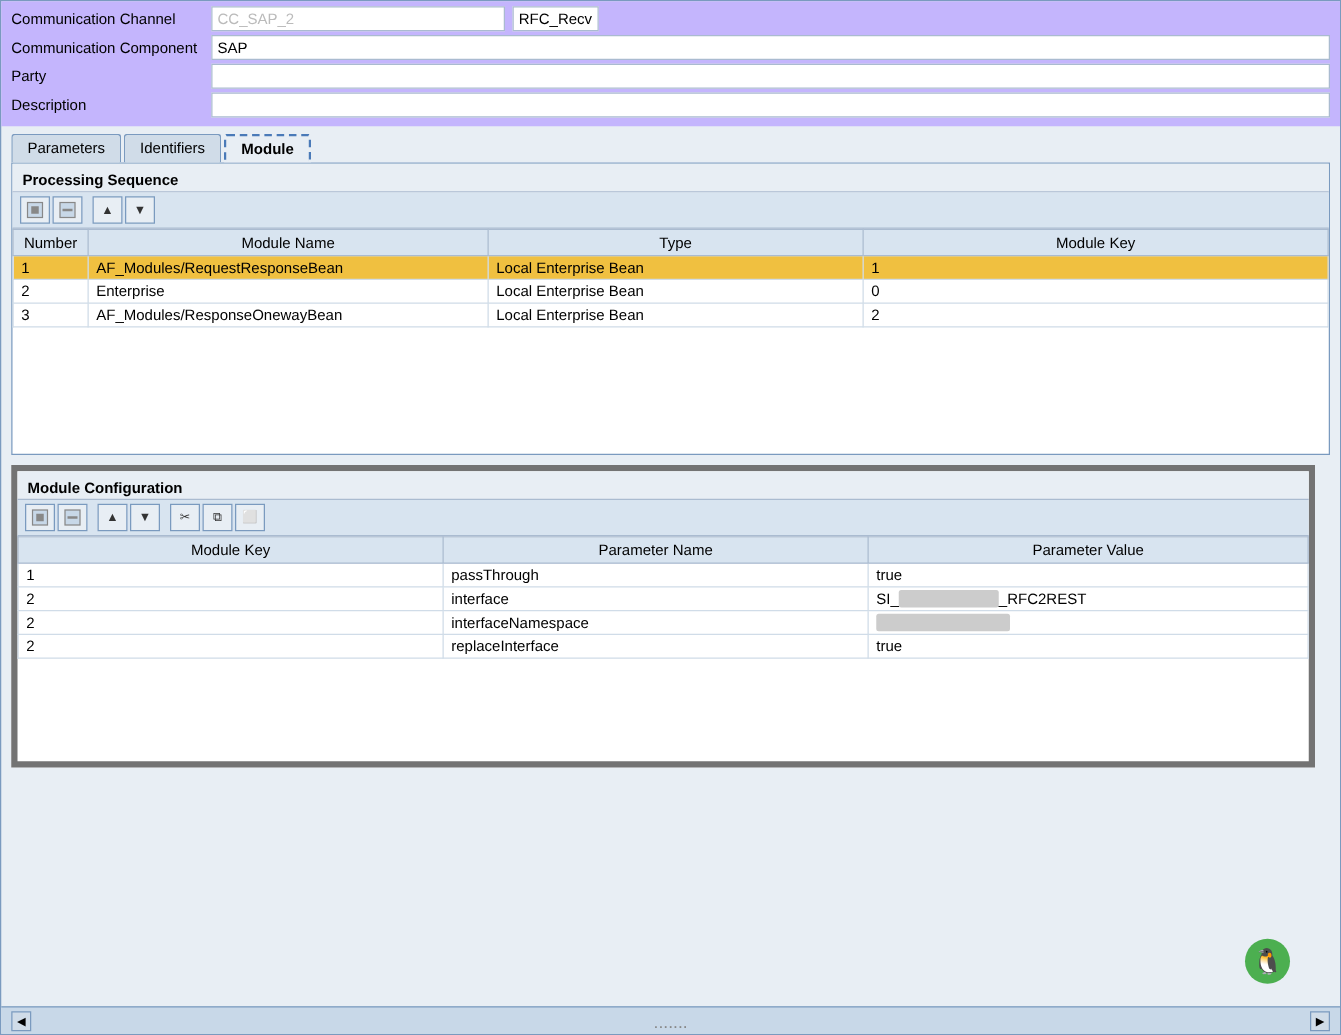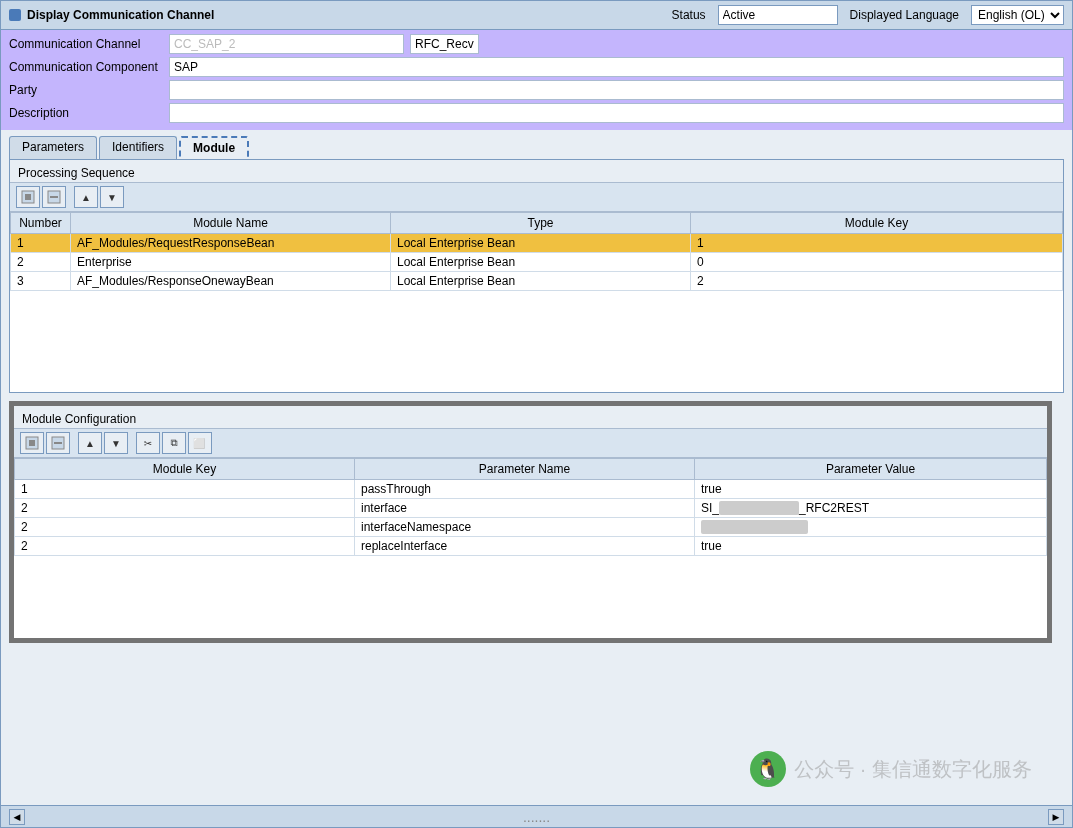--- a/index.html
+++ b/index.html
@@ -177,21 +177,21 @@
       background: #f0c040;
     }
     .data-table tr.normal td {
       background: #fff;
     }
     .table-area {
       min-height: 180px;
     }
     .section-title-bar {
       padding: 6px 8px 2px 8px;
-      font-weight: normal;
+      font-weight: bold;
       font-size: 12px;
       background: #e8eef4;
     }
     .watermark {
       position: absolute;
       bottom: 40px;
       right: 40px;
       font-size: 20px;
       color: rgba(150,150,150,0.5);
       pointer-events: none;
@@ -237,34 +237,20 @@
       justify-content: center;
       font-size: 9px;
       cursor: pointer;
     }
   </style>
 </head>
 <body>
 
 <div class="window">
 
-  <div class="title-bar">
-    <div class="title-bar-left">
-      <span class="title-icon" style="width:12px;height:12px;background:#4a7ab8;border-radius:2px;display:inline-block;"></span>
-      <span>Display Communication Channel</span>
-    </div>
-    <div class="title-bar-right">
-      <span class="status-label">Status</span>
-      <input class="status-input" type="text" value="Active" readonly="" style="background: rgb(255, 255, 255);">
-      <span class="lang-label">Displayed Language</span>
-      <select class="lang-select">
-        <option>English (OL)</option>
-      </select>
-    </div>
-  </div>
 
   <div class="form-area">
 
     <div class="form-row">
       <span class="form-label">Communication Channel</span>
       <div class="channel-value-container">
         <div class="channel-part1">
           <span style="color:#bbb;">CC_SAP_2 &nbsp;&nbsp;&nbsp;&nbsp;&nbsp;&nbsp;&nbsp;&nbsp;&nbsp;&nbsp;&nbsp;&nbsp;&nbsp;&nbsp;</span>
         </div>
         <div class="channel-part2">
@@ -417,21 +403,20 @@
     <td>replaceInterface</td>
     <td>true</td>
   </tr>
           </tbody>
       </table>
     </div>
   </div>
 
   <div class="watermark">
     <div class="watermark-icon">🐧</div>
-    <span>公众号 · 集信通数字化服务</span>
   </div>
 
   <div class="bottom-bar">
     <div class="nav-arrow">◀</div>
     <span class="bottom-dots">.......</span>
     <div class="nav-arrow">▶</div>
   </div>
 
 </div>
 

